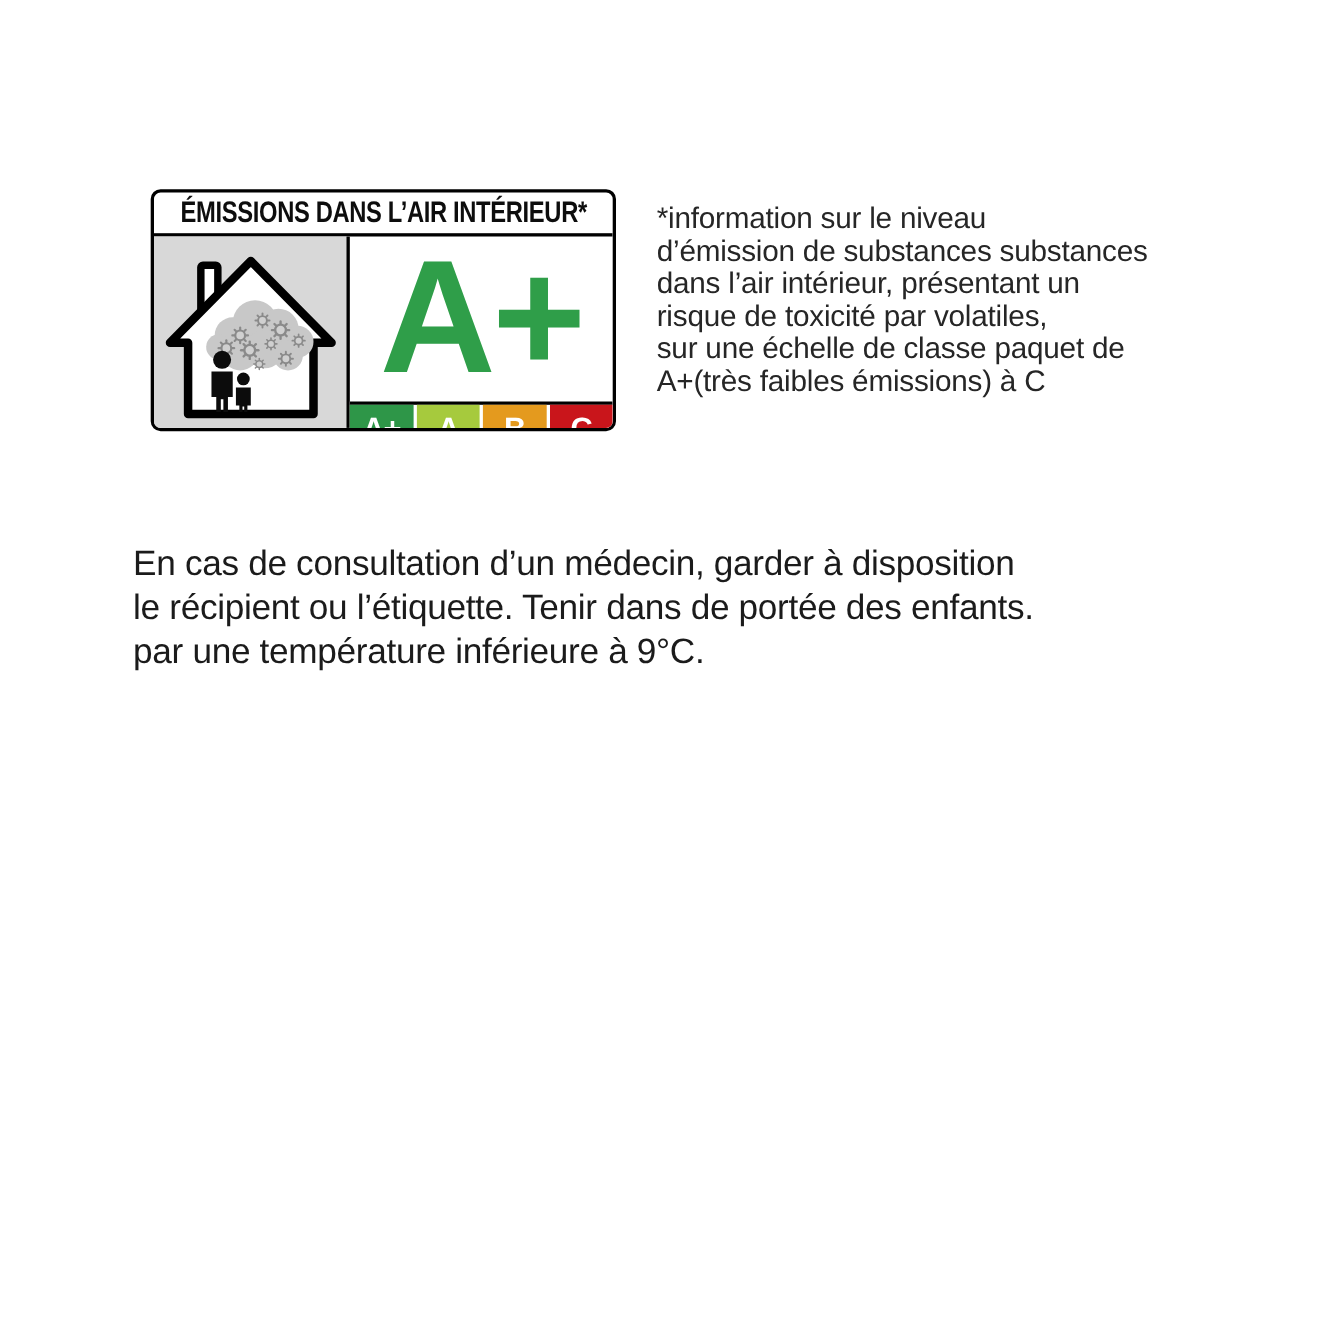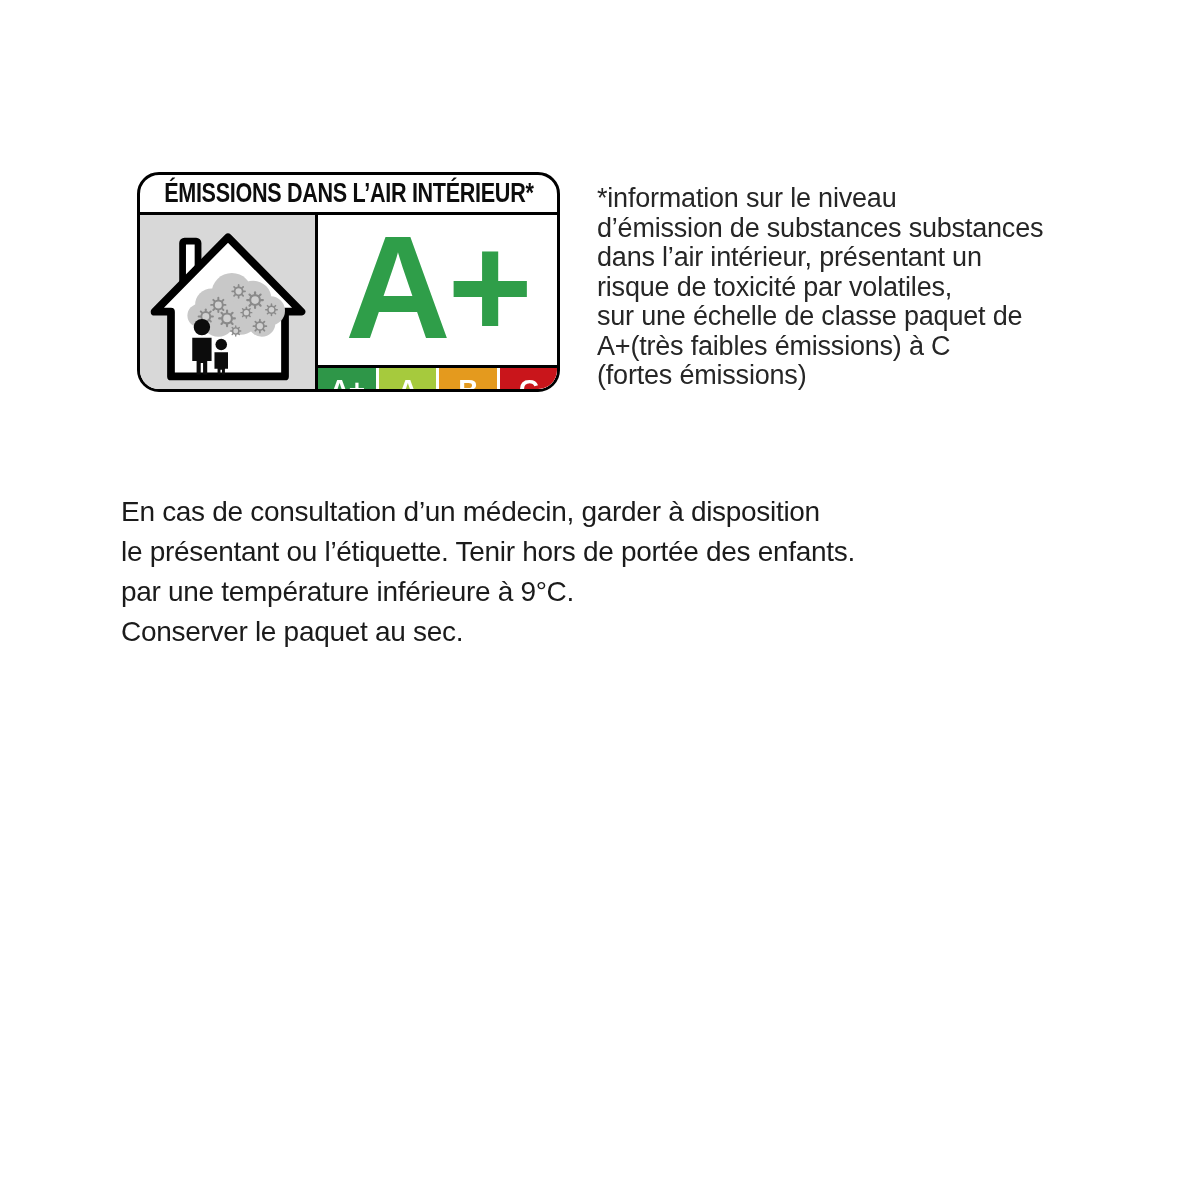--- a/index.html
+++ b/index.html
@@ -3,21 +3,21 @@
 <meta charset="utf-8">
 <style>
   html,body{margin:0;padding:0;background:#ffffff;}
   .canvas{
     position:relative;width:1200px;height:1200px;background:#ffffff;
     font-family:"Liberation Sans", sans-serif;color:#1e1e1e;overflow:hidden;
   }
   
   .label-box{
     position:absolute;left:137px;top:172px;width:423px;height:220px;
-    border:3px solid #000;border-radius:22px;background:#fff;
+    border:3px solid #000;border-radius:9px;background:#fff;
     box-sizing:border-box;overflow:hidden;display:flex;flex-direction:column;
   }
   .label-title{
     height:37px;flex:0 0 37px;border-bottom:3px solid #000;
     display:flex;align-items:center;justify-content:center;
     font-weight:bold;font-size:27px;color:#0d0d0d;white-space:nowrap;
   }
   .label-title span{display:inline-block;transform:scaleX(.80);transform-origin:center;letter-spacing:-0.4px;}
   .label-body{flex:1;display:flex;min-height:0;}
   .house-panel{
@@ -39,21 +39,21 @@
     color:#fff;font-weight:bold;font-size:28px;letter-spacing:-1px;
   }
   .scale-block:last-child{border-bottom-right-radius:9px;}
   
   .footnote{
     position:absolute;left:597px;top:184px;width:490px;
     font-size:27px;line-height:29.5px;color:#262626;letter-spacing:-0.2px;
   }
   .warning{
     position:absolute;left:121px;top:492px;width:1020px;
-    font-size:28px;line-height:40px;color:#1b1b1b;letter-spacing:-0.3px;
+    font-size:32px;line-height:40px;color:#1b1b1b;letter-spacing:-0.3px;
   }
 </style>
 </head>
 <body>
 
 <div class="canvas">
 
   <div class="label-box">
     <div class="label-title">
       <span>ÉMISSIONS DANS L’AIR INTÉRIEUR*</span>
@@ -122,23 +122,21 @@
     </div>
   </div>
 
   <div class="footnote">
     <div>*information sur le niveau</div>
     <div>d’émission de substances substances</div>
     <div>dans l’air intérieur, présentant un</div>
     <div>risque de toxicité par volatiles,</div>
     <div>sur une échelle de classe paquet de</div>
     <div>A+(très faibles émissions) à C</div>
-    <div>(fortes émissions)</div>
   </div>
 
   <div class="warning">
     <div>En cas de consultation d’un médecin, garder à disposition</div>
-    <div>le présentant ou l’étiquette. Tenir hors de portée des enfants.</div>
+    <div>le récipient ou l’étiquette. Tenir dans de portée des enfants.</div>
     <div>par une température inférieure à 9°C.</div>
-    <div>Conserver le paquet au sec.</div>
   </div>
 
 </div>
 
 </body></html>

